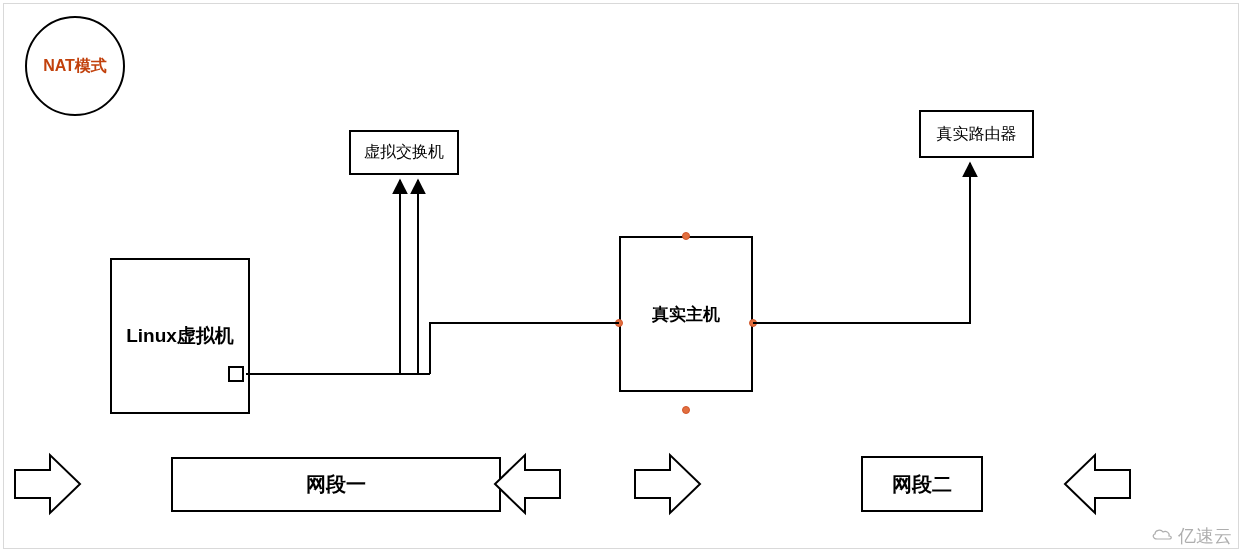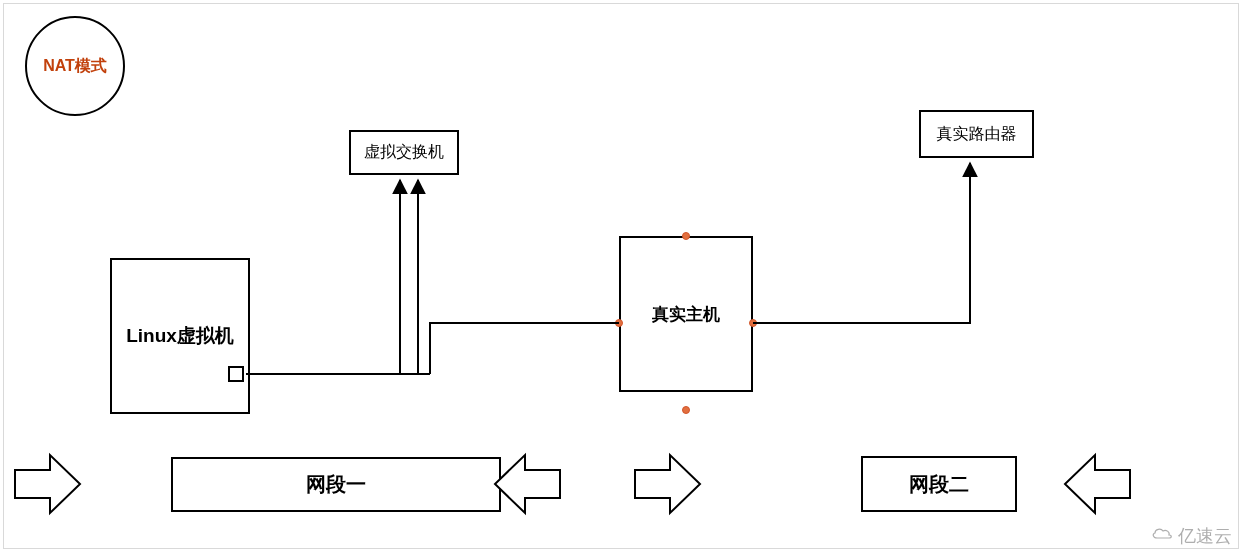--- a/index.html
+++ b/index.html
@@ -95,21 +95,21 @@
   }
 
   
   .watermark {
     position: absolute;
     right: 10px;
     bottom: 4px;
     color: rgba(120,120,120,0.6);
     font-size: 18px;
     display: flex;
-    align-items: flex-start;
+    align-items: flex-end;
     gap: 4px;
     font-family: Liberation Serif, serif;
   }
   .watermark .wm-icon {
     font-size: 20px;
   }
 
   svg.connectors {
     position: absolute;
     left: 0;
@@ -150,21 +150,21 @@
 
 <div class="dot" style="left:686px; top:236px;"></div>
 <div class="dot" style="left:686px; top:410px;"></div>
 <div class="dot" style="left:619px; top:323px;"></div>
 <div class="dot" style="left:753px; top:323px;"></div>
 
 <div class="segment-box" style="left:171px; top:457px; width:330px; height:55px;">
   <span>网段一</span>
 </div>
 
-<div class="segment-box" style="left:861px; top:456px; width:156px; height:56px;">
+<div class="segment-box" style="left:861px; top:456px; width:122px; height:56px;">
   <span>网段二</span>
 </div>
 
 <svg class="connectors" viewBox="0 0 1242 552">
   <defs>
     <marker id="ah" viewBox="0 0 10 10" refX="9" refY="5" markerWidth="8" markerHeight="8" orient="auto-start-reverse">
       <path d="M0,0 L10,5 L0,10 Z" fill="#000000"></path>
     </marker>
   </defs>
 

